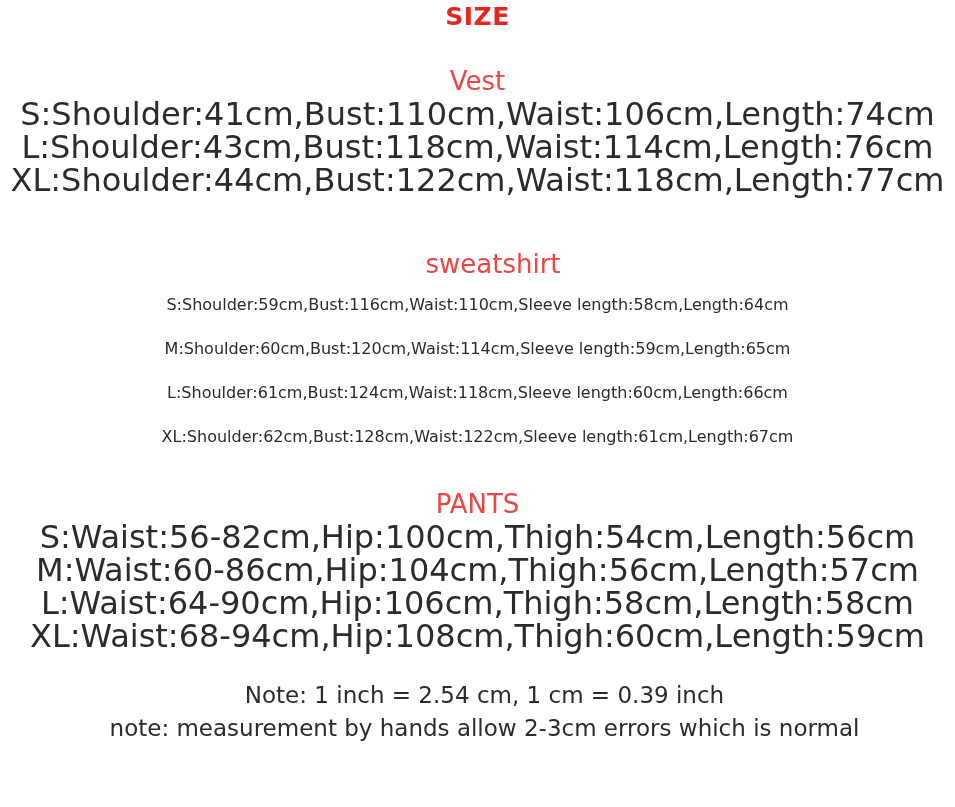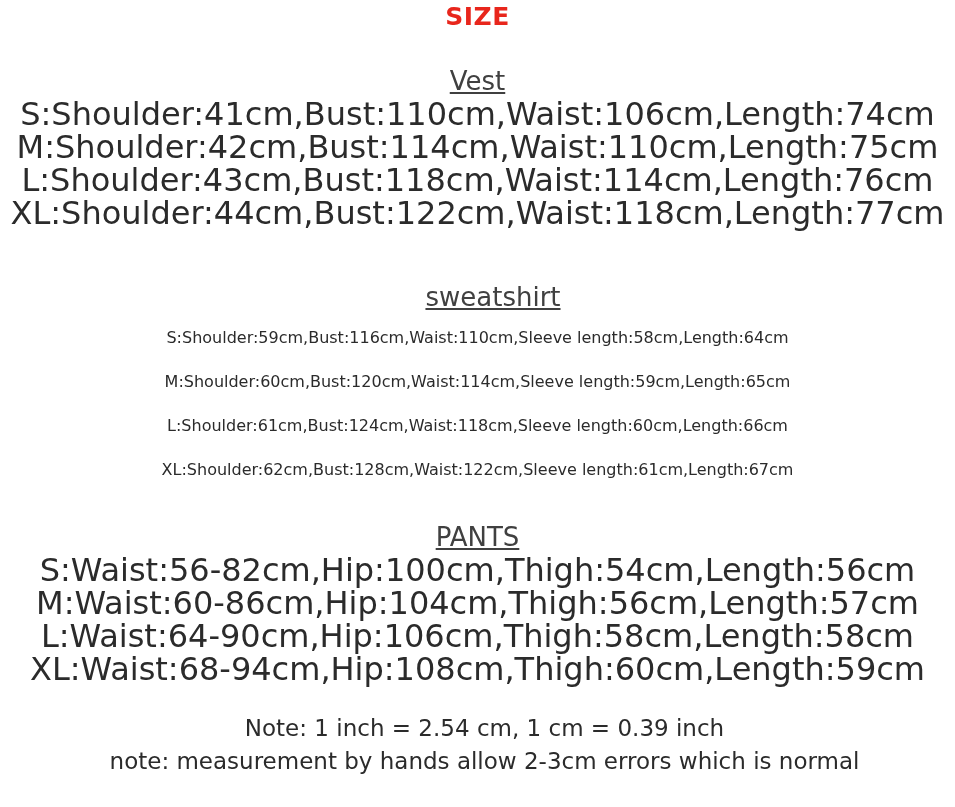--- a/index.html
+++ b/index.html
@@ -31,23 +31,22 @@
     margin-top: 2px;
     line-height: 30px;
   }
   .section {
     width: 100%;
     text-align: center;
   }
   .section-heading {
     font-size: 26px;
     line-height: 34px;
-    color: #404040;
+    color: #ef4444;
     font-weight: normal;
-    text-decoration: underline;
   }
   .line {
     font-size: 32px;
     line-height: 33px;
     color: #2b2b2b;
     white-space: nowrap;
   }
   .line.wide {
     font-size: 16px;
     line-height: 44px;
@@ -78,21 +77,20 @@
 </head>
 <body>
 
 <div class="sheet">
 
   <div class="size-title">SIZE</div>
 
   <div class="section sec-vest">
     <div class="section-heading">Vest</div>
     <div class="line">S:Shoulder:41cm,Bust:110cm,Waist:106cm,Length:74cm</div>
-    <div class="line">M:Shoulder:42cm,Bust:114cm,Waist:110cm,Length:75cm</div>
     <div class="line">L:Shoulder:43cm,Bust:118cm,Waist:114cm,Length:76cm</div>
     <div class="line">XL:Shoulder:44cm,Bust:122cm,Waist:118cm,Length:77cm</div>
   </div>
 
   <div class="section sec-sweat">
     <div class="section-heading">sweatshirt</div>
     <div class="line wide">S:Shoulder:59cm,Bust:116cm,Waist:110cm,Sleeve length:58cm,Length:64cm</div>
     <div class="line wide">M:Shoulder:60cm,Bust:120cm,Waist:114cm,Sleeve length:59cm,Length:65cm</div>
     <div class="line wide">L:Shoulder:61cm,Bust:124cm,Waist:118cm,Sleeve length:60cm,Length:66cm</div>
     <div class="line wide">XL:Shoulder:62cm,Bust:128cm,Waist:122cm,Sleeve length:61cm,Length:67cm</div>

